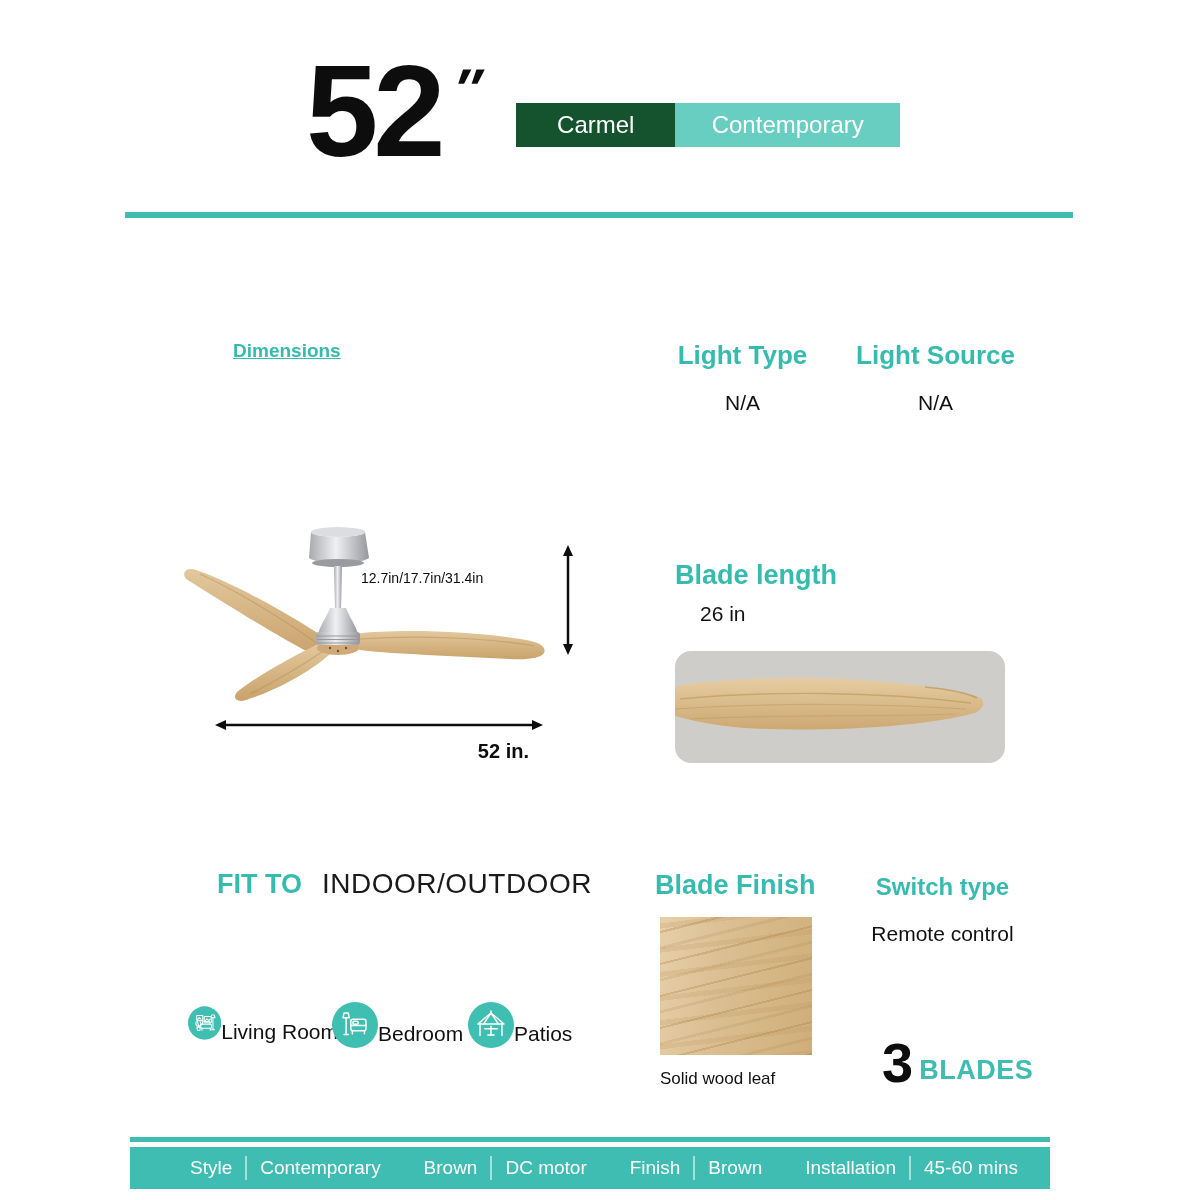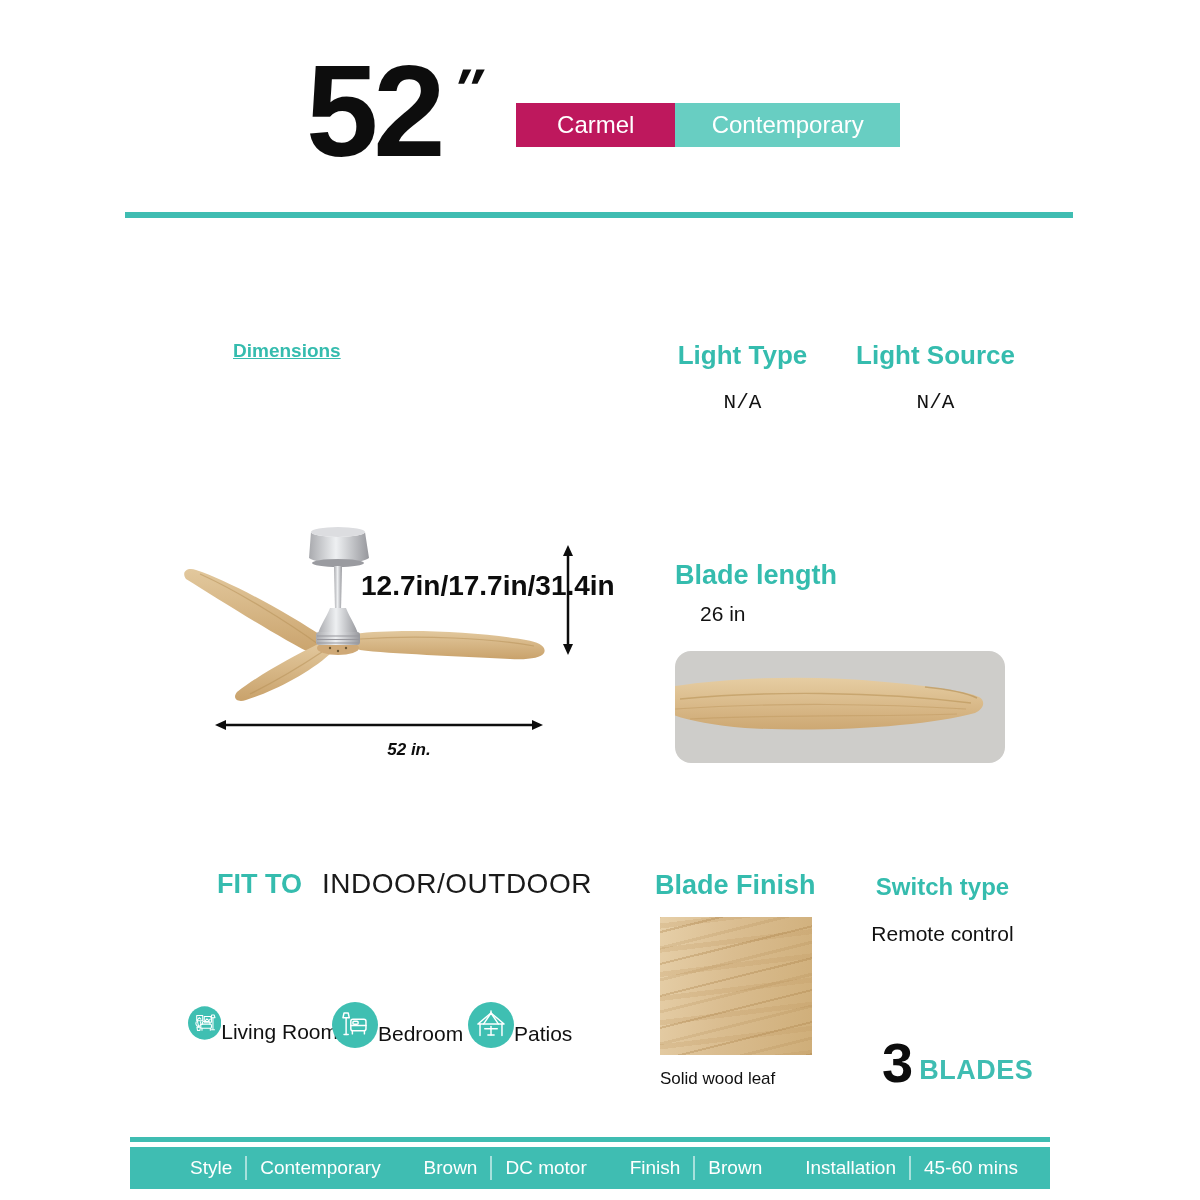--- a/index.html
+++ b/index.html
@@ -5,37 +5,37 @@
   * { margin:0; padding:0; box-sizing:border-box; }
   html,body { background:#ffffff; }
   body { font-family:"Liberation Sans", sans-serif; color:#111; }
   .canvas { position:relative; width:1200px; height:1200px; background:#fff; overflow:hidden; }
 
   
   .size-block { position:absolute; left:306px; top:58px; display:flex; align-items:flex-start; }
   .size-num { font-size:130px; font-weight:700; letter-spacing:-5px; line-height:0.83; color:#0d0d0d; }
   .size-prime { font-size:56px; font-weight:700; color:#0d0d0d; display:inline-block; transform:skewX(-12deg); margin-left:14px; margin-top:-2px; }
   .badge { position:absolute; left:516px; top:103px; width:384px; height:44px; display:flex; font-size:24px; color:#fff; }
-  .badge-left { width:169px; background:#be185d; display:flex; align-items:center; justify-content:center; }
+  .badge-left { width:169px; background:#14532d; display:flex; align-items:center; justify-content:center; }
   .badge-right { width:238px; background:#68cec2; display:flex; align-items:center; justify-content:center; }
   .top-divider { position:absolute; left:125px; top:212px; width:948px; height:6px; background:#3fbdb2; }
 
   
   .h-teal { color:#35bcae; font-weight:700; }
   .heading-dimensions { position:absolute; left:233px; top:340px; font-size:19px;text-decoration:underline; }
   .col-light-type { position:absolute; left:660px; top:340px; width:165px; text-align:center; }
   .col-light-source { position:absolute; left:843px; top:340px; width:185px; text-align:center; }
   .col-head { font-size:26px; }
-  .col-val { font-size:21px; color:#111; margin-top:20px;font-family:Liberation Mono, monospace; }
+  .col-val { font-size:21px; color:#111; margin-top:20px; }
 
   
   .fan-wrap { position:absolute; left:160px; top:522px; width:450px; height:245px; }
   .fan-wrap svg { position:absolute; left:0; top:0; }
-  .dim-height { position:absolute; left:201px; top:48px; font-size:28px; font-weight:700; color:#0d0d0d; white-space:nowrap; }
-  .dim-width { position:absolute; left:129px; top:218px; width:240px; text-align:center; font-size:17px; font-weight:700; color:#0d0d0d;font-style:italic; }
+  .dim-height { position:absolute; left:201px; top:48px; font-size:14px; font-weight:400; color:#0d0d0d; white-space:nowrap; }
+  .dim-width { position:absolute; left:129px; top:218px; width:240px; text-align:right; font-size:20px; font-weight:700; color:#0d0d0d; }
 
   
   .heading-blade-length { position:absolute; left:675px; top:560px; font-size:27px; }
   .blade-length-value { position:absolute; left:700px; top:602px; font-size:21px; color:#111; }
   .blade-panel { position:absolute; left:675px; top:651px; width:330px; height:112px; }
 
   
   .fit-row { position:absolute; left:217px; top:868px; display:flex; align-items:baseline; gap:20px; }
   .fit-label { font-size:27px; }
   .fit-value { font-size:28px; color:#1a1a1a; letter-spacing:0.5px; }

